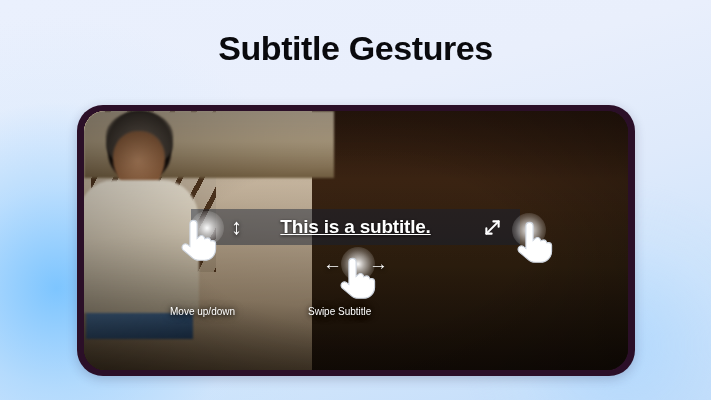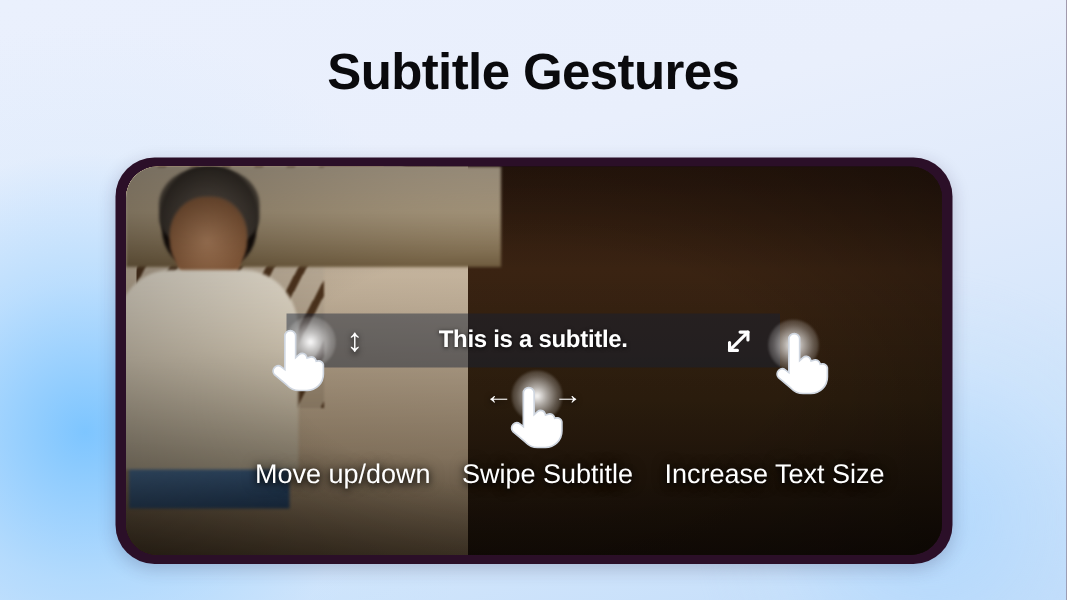--- a/index.html
+++ b/index.html
@@ -214,26 +214,27 @@
     top: 98px;
     width: 329px;
     height: 36px;
     background: rgba(22,32,52,0.46);
     display: flex;
     align-items: center;
     justify-content: center;
     z-index: 8;
   }
   #subtitle-text {
-    font-size: 16px;
+    font-size: 19px;
     font-weight: bold;
     color: #fff;
     letter-spacing: -0.2px;
     text-shadow: 0 1px 3px rgba(0,0,0,0.75);
     white-space: nowrap;
+    text-decoration: underline;
   }
 
   
   .gesture-arrow {
     position: absolute;
     color: #fff;
     font-weight: bold;
     line-height: 1;
     text-shadow: 0 1px 4px rgba(0,0,0,0.85);
     z-index: 10;
@@ -275,21 +276,21 @@
   
   #gesture-labels {
     position: absolute;
     left: 0; right: 0;
     top: 195px;
     z-index: 10;
     height: 22px;
   }
   .gesture-label {
     position: absolute;
-    font-size: 18px;
+    font-size: 10px;
     font-weight: 500;
     color: #fff;
     white-space: nowrap;
     text-shadow: 0 1px 4px rgba(0,0,0,0.9), 0 0 9px rgba(0,0,0,0.6);
   }
   #label-move   { left: 86px;  }
   #label-swipe  { left: 224px; text-align: right; }
   #label-resize { left: 359px; }
 </style>
 </head>
@@ -379,17 +380,16 @@
       <div class="hand-cursor">
         <svg viewBox="0 0 40 46" aria-hidden="true">
           <path d="M15.5 3.4c2.0 0 3.6 1.6 3.6 3.6v14.4l2.2-2.0c1.3-1.2 3.3-1.1 4.5 0.2 0.4 0.5 0.7 1.0 0.8 1.6l0.1 0.5 2.0-0.6c1.7-0.5 3.5 0.5 4.0 2.2l0.1 0.5 1.3-0.2c1.7-0.2 3.3 1.0 3.5 2.7l0 0.4v5.6c0 6.1-4.9 11.0-11.0 11.0h-5.2c-3.1 0-6.0-1.3-8.1-3.5L5.0 32.8c-1.3-1.4-1.3-3.6 0.1-4.9 1.3-1.2 3.2-1.3 4.5-0.3l2.3 1.8V7.0c0-2.0 1.6-3.6 3.6-3.6z" fill="#ffffff" stroke="#cfd6e0" stroke-width="1.1"></path>
         </svg>
       </div>
     </div>
 
     <div id="gesture-labels">
       <span class="gesture-label" id="label-move">Move up/down</span>
       <span class="gesture-label" id="label-swipe">Swipe Subtitle</span>
-      <span class="gesture-label" id="label-resize">Increase Text Size</span>
     </div>
 
   </div>
 </div>
 
 </body></html>

